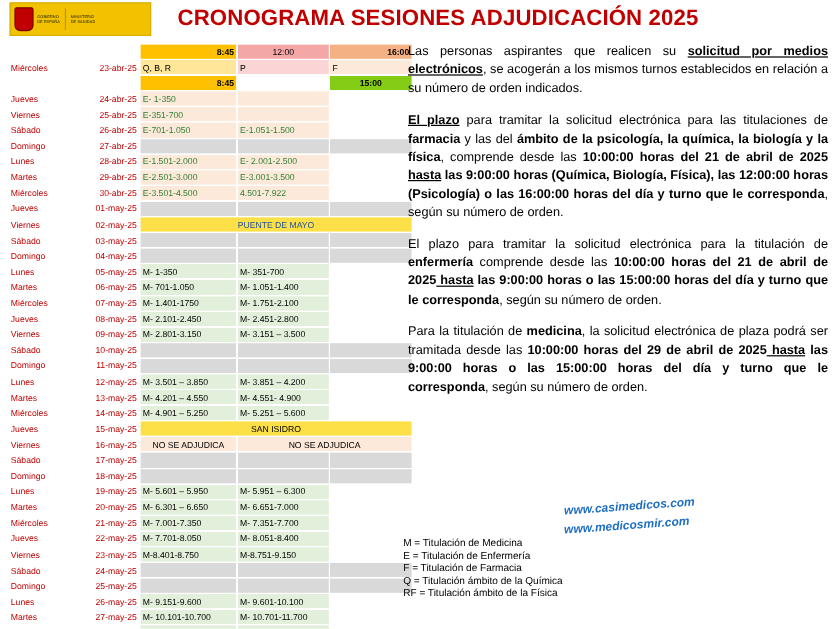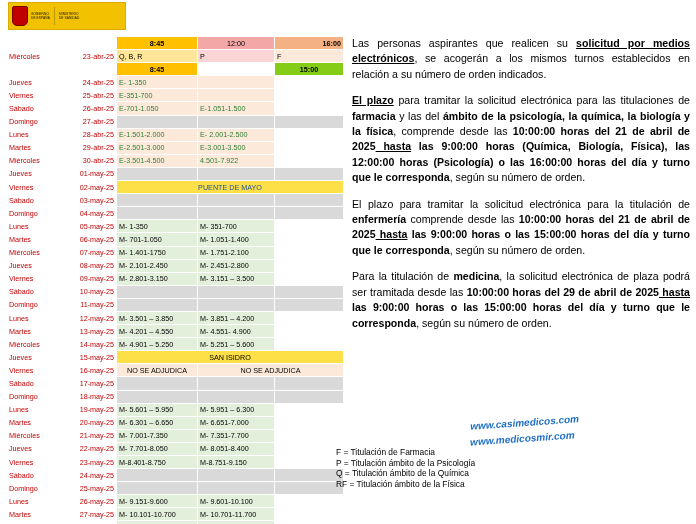--- a/index.html
+++ b/index.html
@@ -49,42 +49,42 @@
     padding:0 2px;
     white-space:nowrap;
     overflow:hidden;
   }
   .c-day{width:52px;color:#c00000;}
   .c-date{width:48px;color:#c00000;text-align:right;padding-right:4px;}
   .c-a{width:76px;}
   .c-b{width:72px;}
   .c-c{width:64px;}
 
-  .hdr-845{background:#ffc000;color:#000;font-weight:bold;text-align:center;}
+  .hdr-845{background:#ffc000;color:#000;font-weight:bold;text-align:right;}
   .hdr-12{background:#f4a7a7;color:#000;font-weight:normal;text-align:center;}
   .hdr-16{background:#f4b183;color:#000;font-weight:bold;text-align:right;}
   .hdr-15{background:#84cc16;color:#000;font-weight:bold;text-align:center;}
   .cell-yellow{background:#ffe699;margin-top:43px;}
   .cell-peach{background:#fde9d9;}
   .cell-pink{background:#fbd5d5;}
   .cell-green2{background:#e2efda;}
   .cell-grey{background:#fde047;}
   .cell-white{background:#ffffff;}
   .cell-empty-grey{background:#d9d9d9;}
   .txt-green{color:#2e7d32;}
   .txt-blue{color:#1f4e99;}
   .txt-dark{color:#000;}
   .center{text-align:center;}
 
   
   .right{
     position:absolute;left:336px;top:36px;width:354px;
     font-size:10.6px;line-height:15.4px;text-align:justify;color:#000;
   }
-  .right p{margin:0 0 11px 16px;}
+  .right p{margin:0 0 11px 4px;}
   .right b{font-weight:bold;}
   .u{text-decoration:underline;}
 
   
   .wm{
     position:absolute;font-style:italic;font-weight:bold;
     color:#1f6fc4;font-size:10px;
     transform:rotate(-4deg);
   }
   .wm1{left:470px;top:417px;}
@@ -109,20 +109,21 @@
       <span class="logo-text">GOBIERNO</span>
       <span class="logo-text">DE ESPAÑA</span>
     </div>
     <div class="logo-sep"></div>
     <div class="logo-col">
       <span class="logo-text">MINISTERIO</span>
       <span class="logo-text">DE SANIDAD</span>
     </div>
   </div>
 
+  <div class="main-title">CRONOGRAMA SESIONES ADJUDICACIÓN 2025</div>
 
   <div class="table-wrap">
     <table class="cal">
       <tbody id="tbody">
           <tr>
             <td class="c-day cell-white"></td>
             <td class="c-date cell-white"></td>
             <td class="c-a hdr-845">8:45</td>
             <td class="c-b hdr-12">12:00</td>
             <td class="c-c hdr-16">16:00</td>
@@ -398,20 +399,21 @@
     <p>
       <span>Para la titulación de </span><b>medicina</b><span>, la solicitud electrónica de plaza podrá ser tramitada desde las </span><b>10:00:00 horas del 29 de abril de 2025</b><b class="u"> hasta</b><b> las 9:00:00 horas o las 15:00:00 horas del día y turno que le corresponda</b><span>, según su número de orden.</span>
     </p>
   </div>
 
   <div class="wm wm1">www.casimedicos.com</div>
   <div class="wm wm2">www.medicosmir.com</div>
 
   <div class="legend">
     <div id="legend-items">
+        <div class="item">M = Titulación de Medicina</div>
+        <div class="item">E = Titulación de Enfermería</div>
         <div class="item">F = Titulación de Farmacia</div>
-        <div class="item">P = Titulación ámbito de la Psicología</div>
         <div class="item">Q = Titulación ámbito de la Química</div>
         <div class="item">RF = Titulación ámbito de la Física</div>
       </div>
   </div>
 
 </div>
 
 </body></html>

